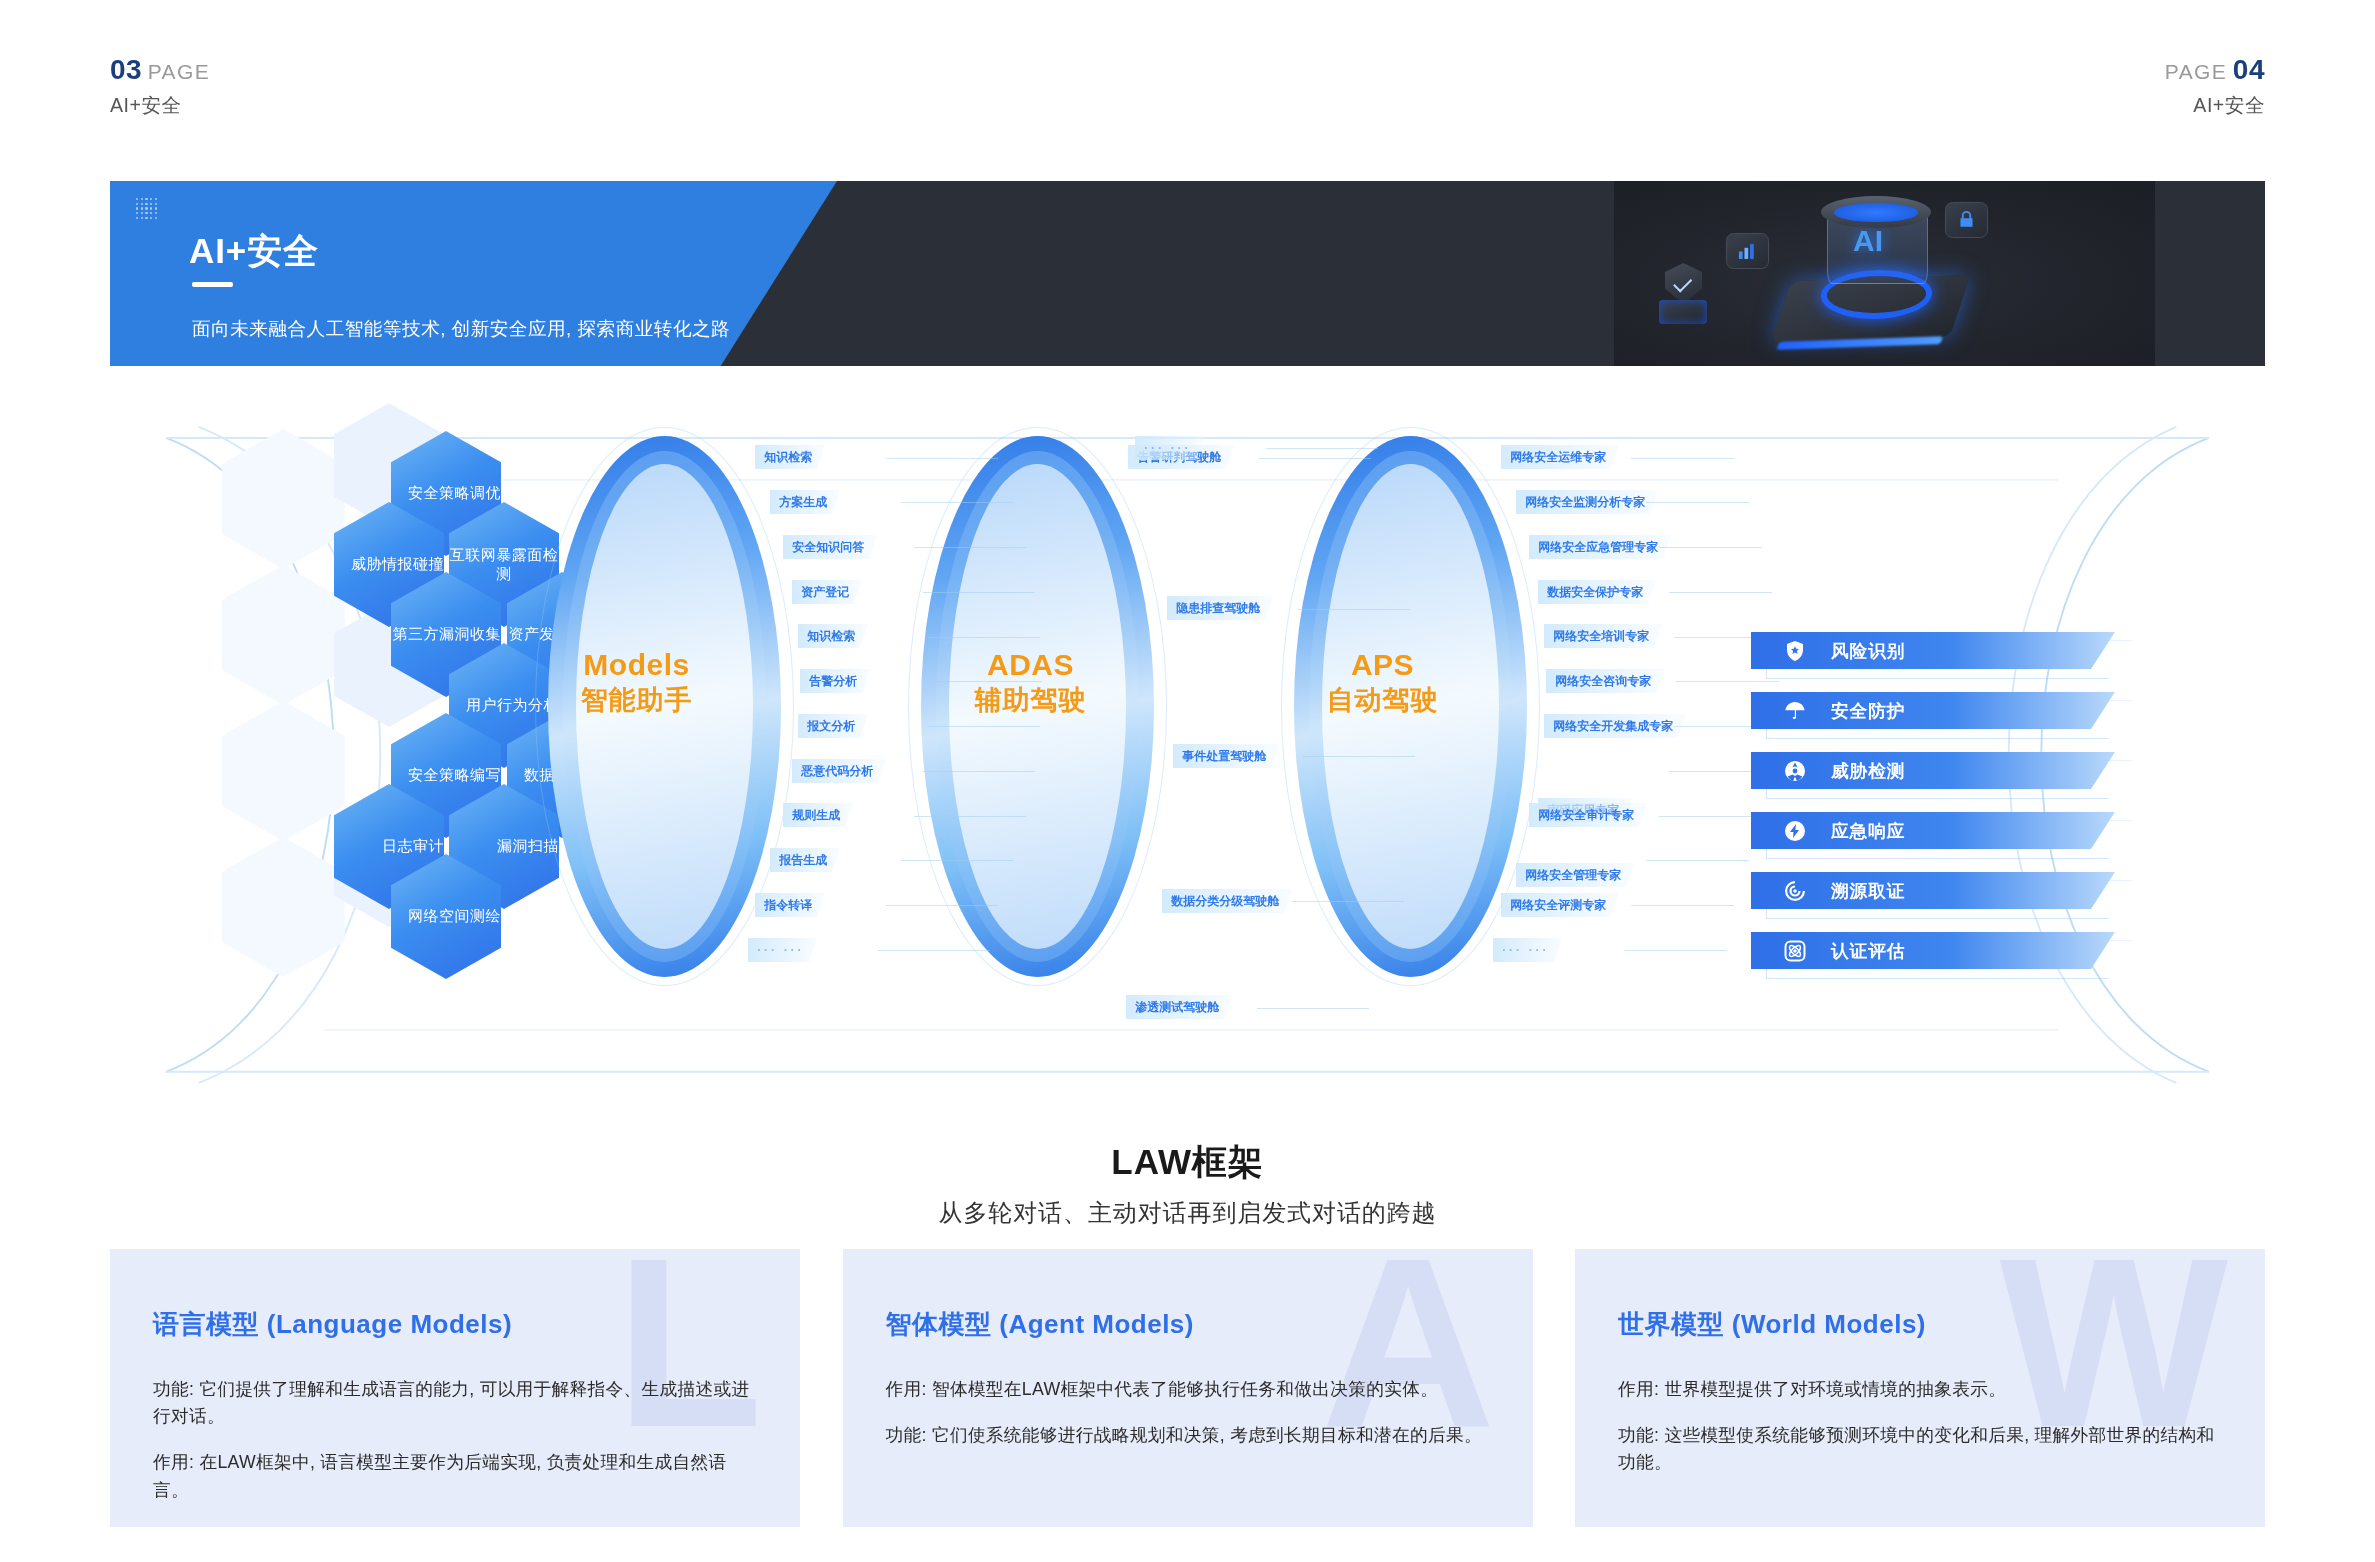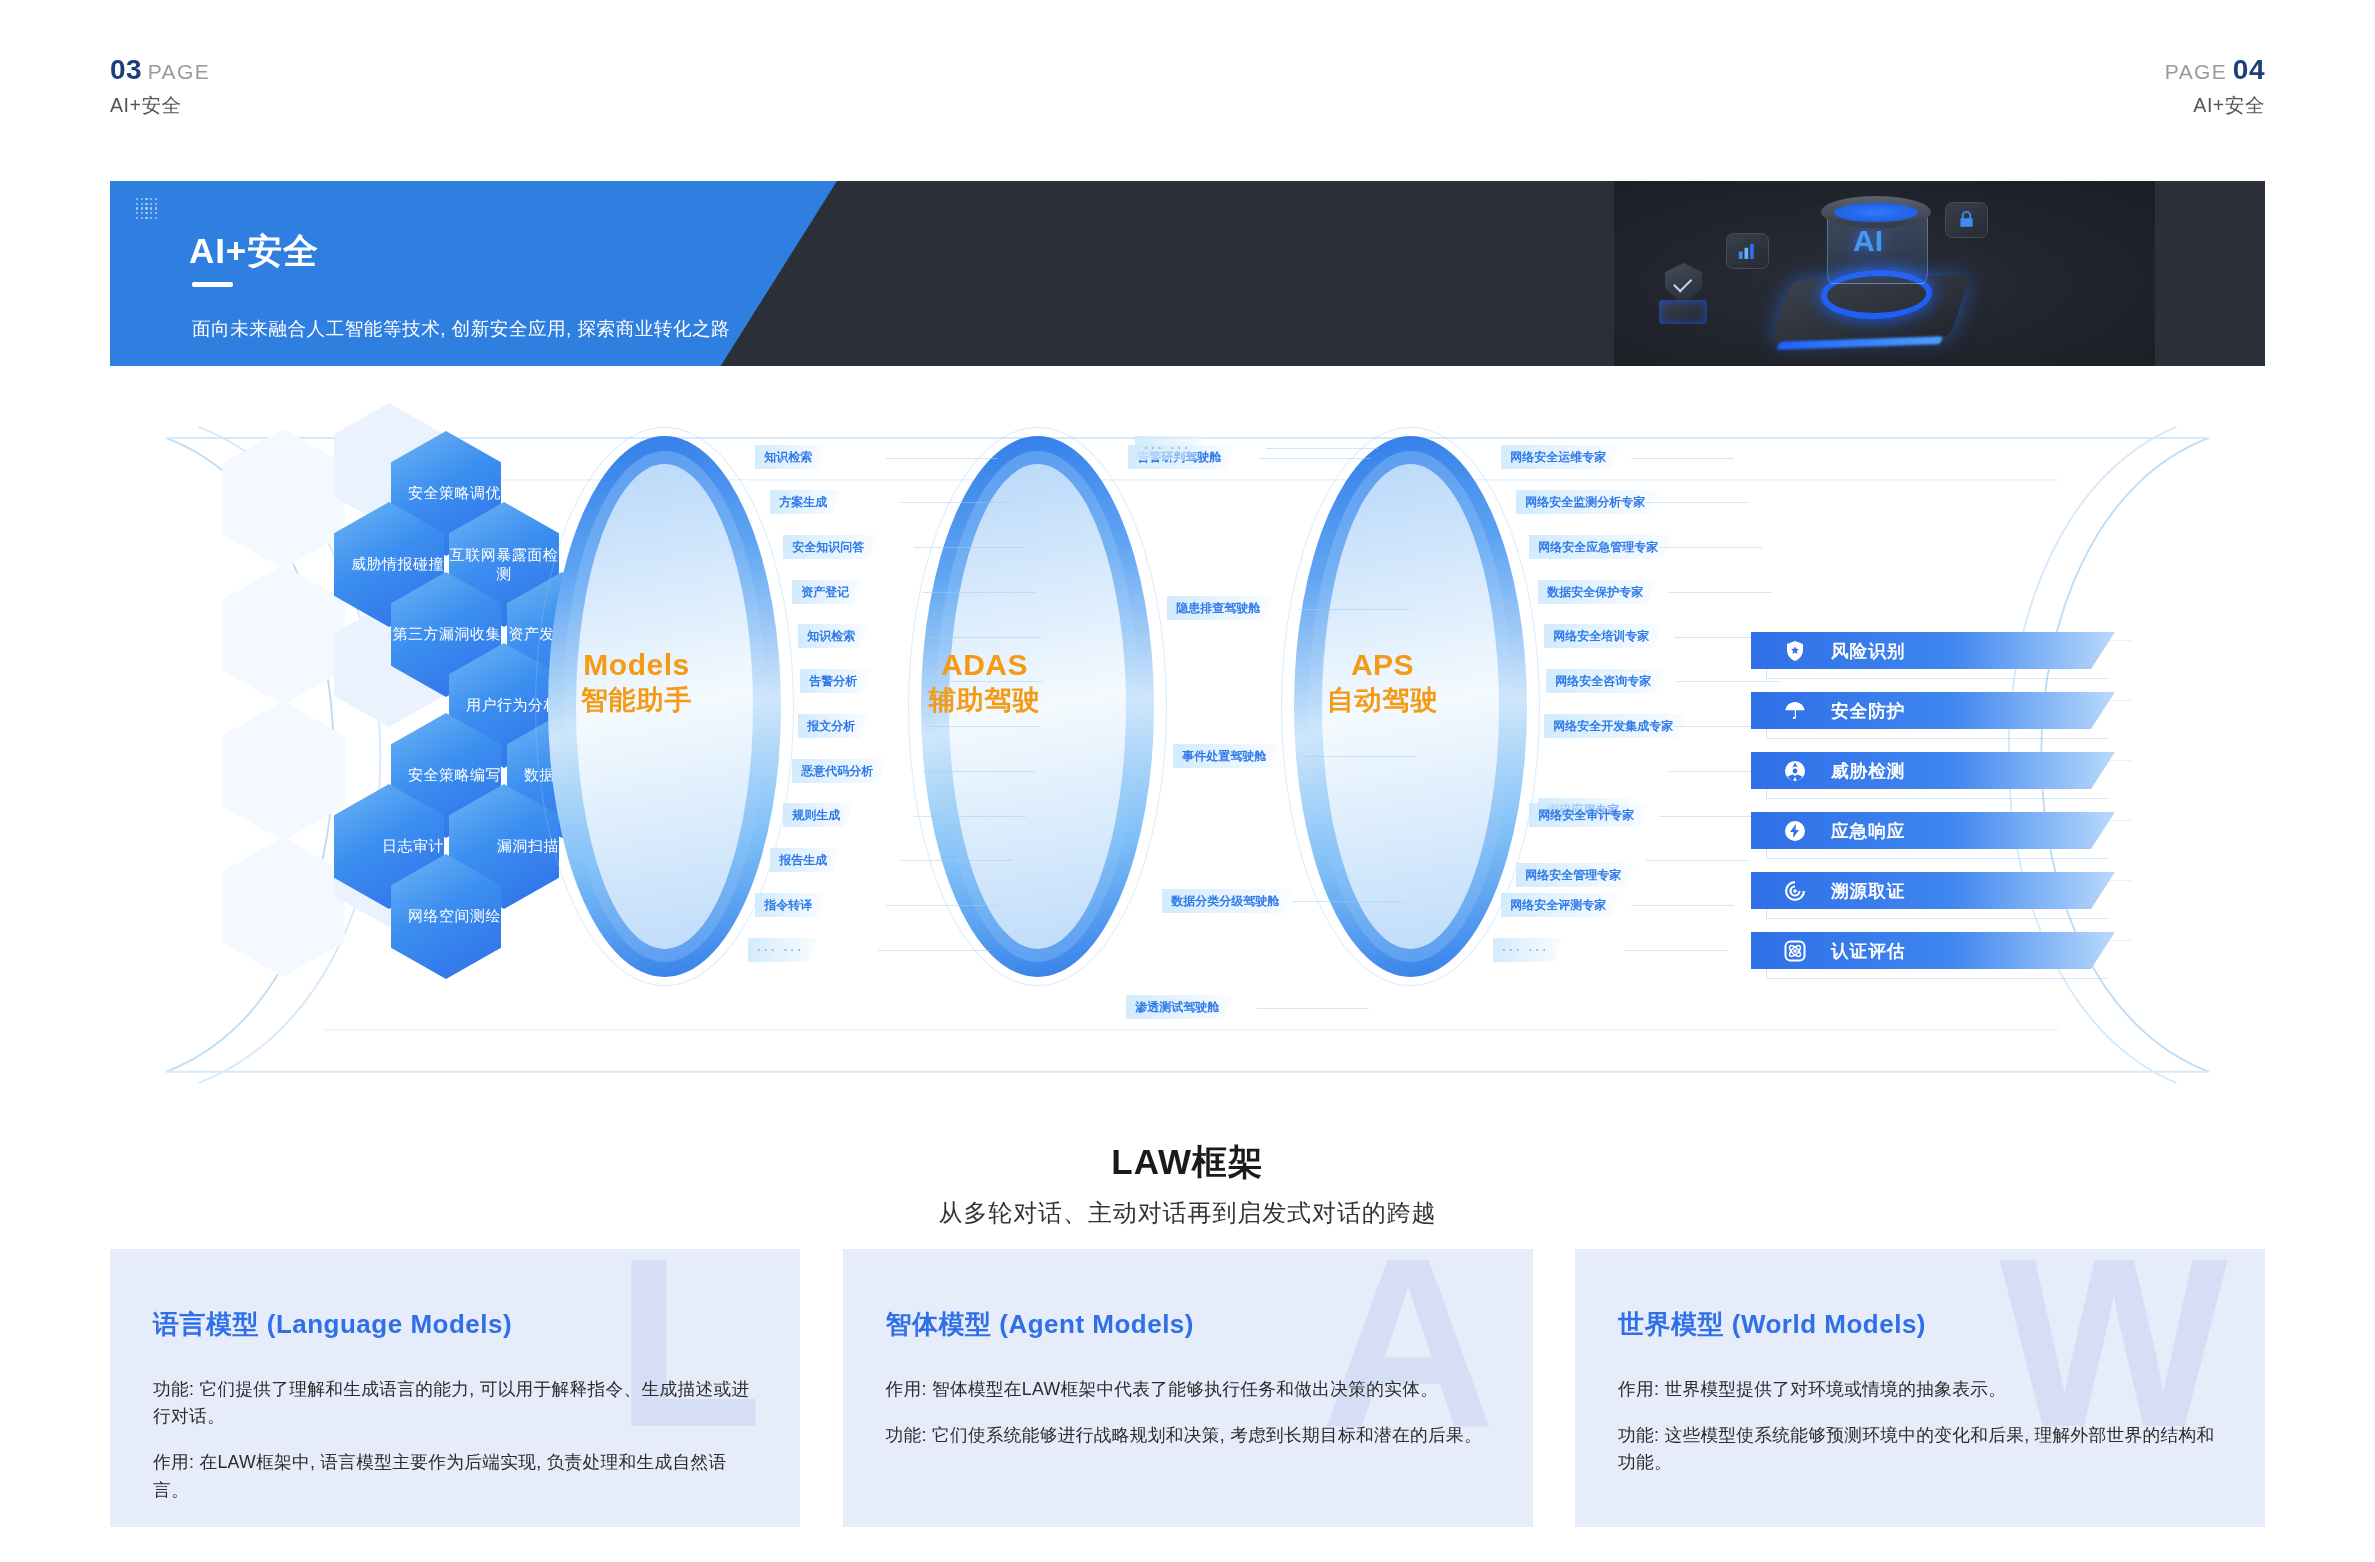--- a/index.html
+++ b/index.html
@@ -88,21 +88,21 @@
       border:11.2px solid transparent;
       background:linear-gradient(#fff0,#fff0) padding-box,
         linear-gradient(170deg,rgba(120,180,245,.55),rgba(210,235,252,.25),rgba(120,180,245,.5)) border-box;}
   .ring .glow{position:absolute;left:-13px;top:-9.3px;right:-13px;bottom:-9.3px;border-radius:50%;
       border:1.9px solid rgba(150,200,245,.35);}
   .ringlbl{position:absolute;width:233px;text-align:center;top:238px;z-index:4;}
   .ringlbl .en{font-size:30px;font-weight:bold;color:#f59a14;letter-spacing:0.5px;line-height:1.15;}
   .ringlbl .cn{font-size:27px;font-weight:bold;color:#f59a14;letter-spacing:0.9px;line-height:1.3;}
 
   .r1{left:438px;} .r2{left:811px;} .r3{left:1184px;}
-  .r1lbl{left:410px;} .r2lbl{left:758px;} .r3lbl{left:1156px;}
+  .r1lbl{left:410px;} .r2lbl{left:804px;} .r3lbl{left:1156px;}
 
   
   .tag{position:absolute;height:24px;display:flex;align-items:center;
        padding:0 13px 0 9.3px;font-size:12px;color:#2f7ae8;font-weight:bold;white-space:nowrap;
        background:linear-gradient(90deg,rgba(207,233,252,.92),rgba(238,248,255,.35));
        clip-path:polygon(0 0,100% 0,calc(100% - 8.4px) 100%,0 100%);}
   .tag .arw{position:absolute;left:-16px;top:3.7px;width:0;height:0;
        border-top:8.4px solid transparent;border-bottom:8.4px solid transparent;border-left:14px solid #f7b12c;}
   .tag .dots{letter-spacing:2.8px;color:#8fb9e4;}
 

